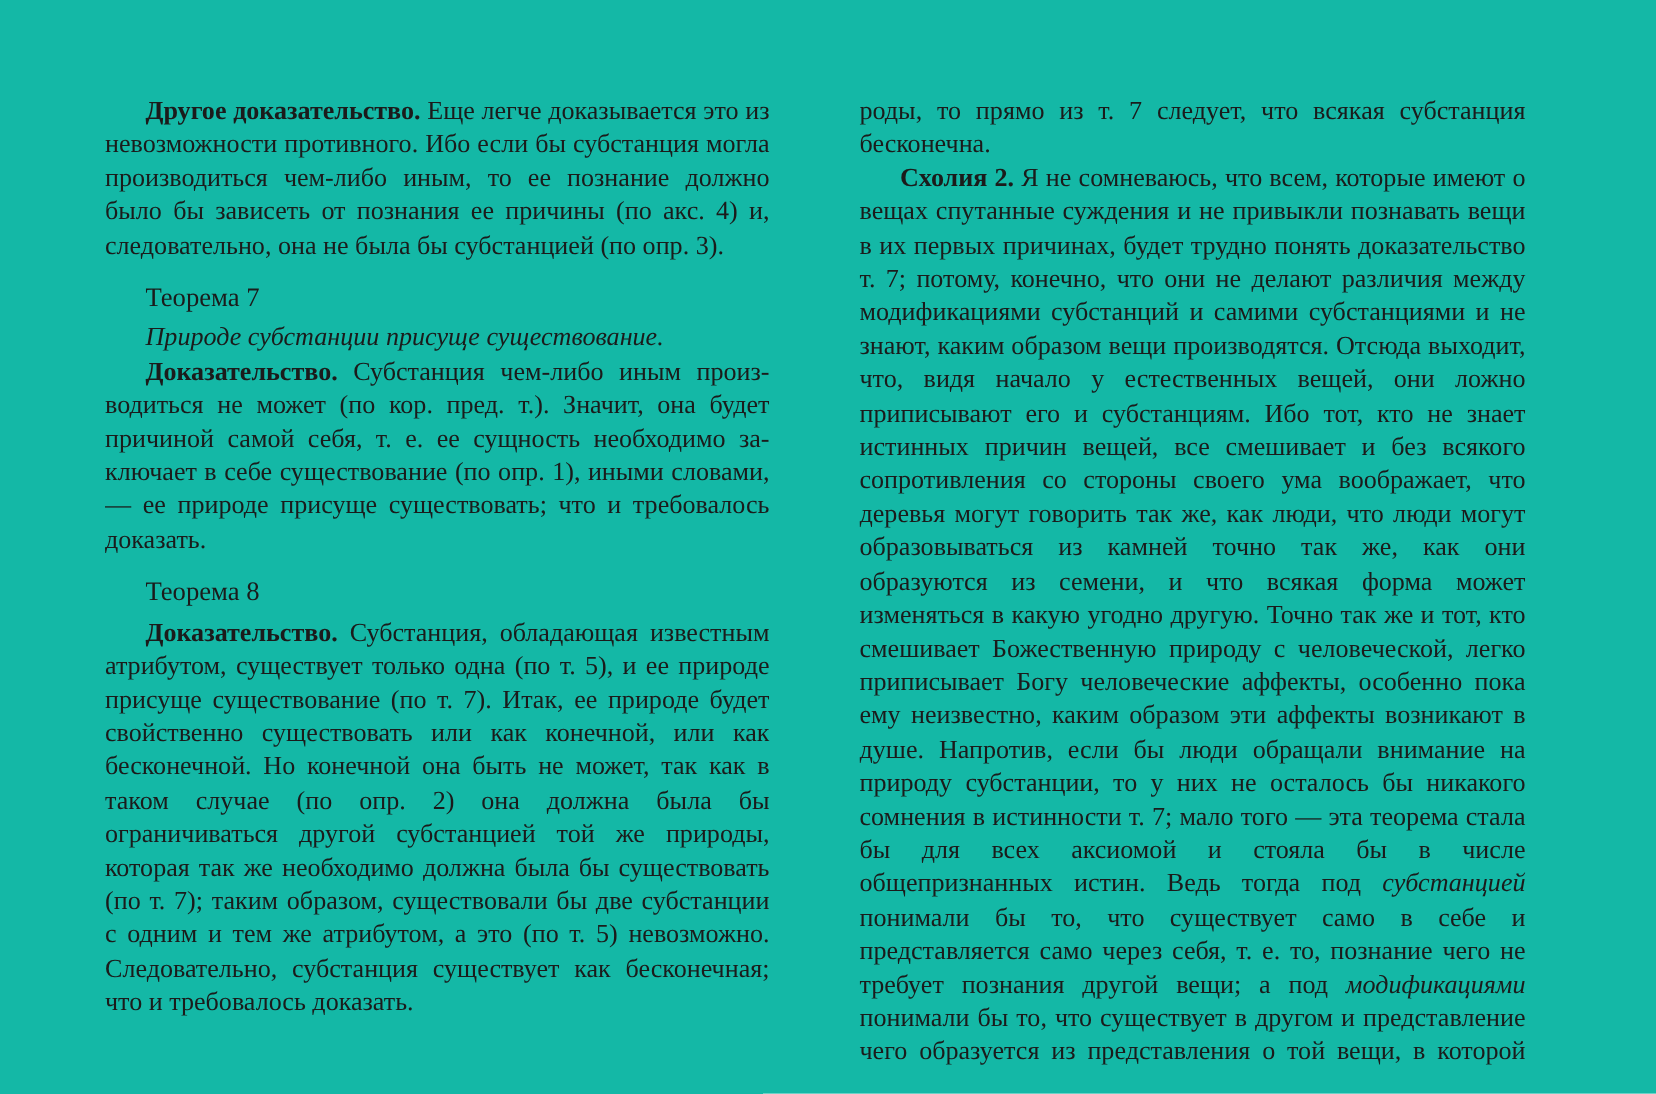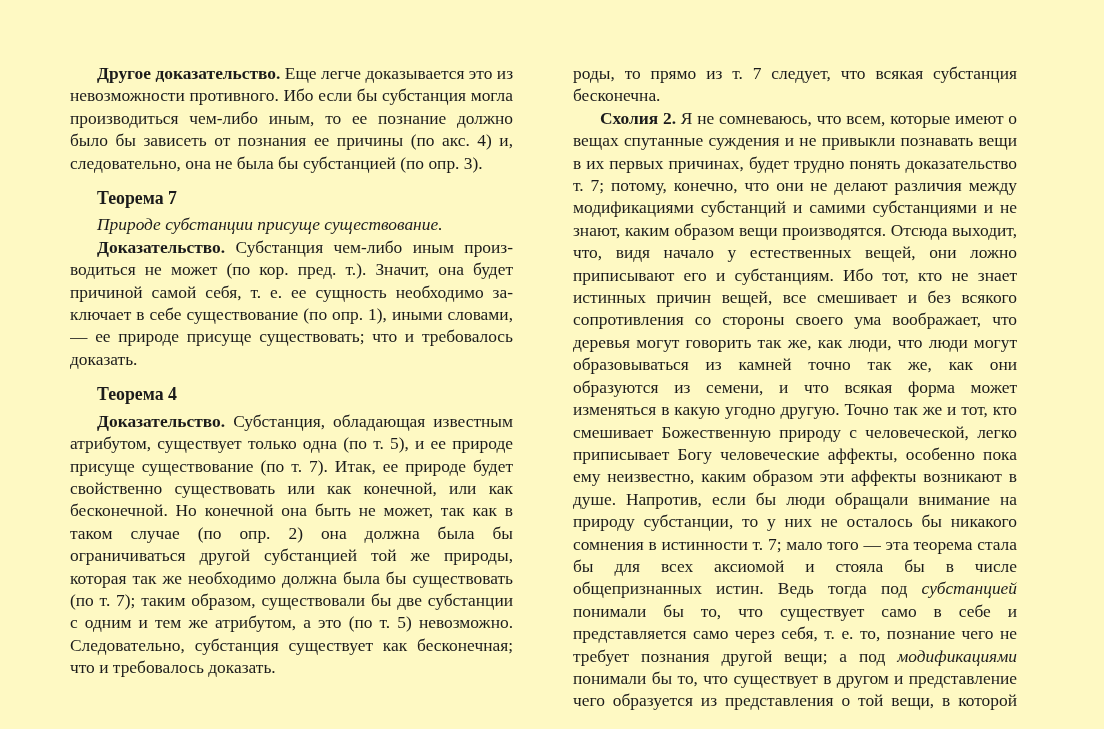--- a/index.html
+++ b/index.html
@@ -10,21 +10,21 @@
   body {
     width: 1104px;
     height: 729px;
     overflow: hidden;
     position: relative;
     font-family: "Liberation Serif", "DejaVu Serif", serif;
   }
   .spread {
     position: absolute;
     inset: 0;
-    background: #fef9c3;
+    background: #14b8a6;
   }
   .text-column {
     position: absolute;
     top: 62px;
     height: 650px;           
     overflow: hidden;
     text-align: justify;
     color: #1b1b1b;
     font-size: 17.4px;
     line-height: 22.4px;
@@ -34,36 +34,36 @@
   #col-left  { left: 70px;  width: 443px; }
   #col-right { left: 573px; width: 444px; }
 
   .text-column p {
     margin: 0;
     padding: 0;
     text-indent: 27px;
   }
   .text-column p.noindent { text-indent: 0; }
   .text-column p.heading {
-    font-weight: bold;
+    font-weight: normal;
     font-size: 17.8px;
     margin: 13px 0 4px 0;
   }
   .text-column b { font-weight: bold; }
   .text-column i { font-style: italic; }
 </style>
 </head>
 <body>
 
 <div class="spread">
   <div class="text-column" id="col-left">
       <p class="para"><b>Другое доказательство. </b><span>Еще легче доказывается это из невозможности противного. Ибо если бы субстан­ция могла производиться чем-либо иным, то ее позна­ние должно было бы зависеть от познания ее причины (по акс. 4) и, следовательно, она не была бы субстанцией (по опр. 3).</span></p>
       <p class="heading">Теорема 7</p>
       <p class="para"><i>Природе субстанции присуще существование.</i></p>
       <p class="para"><b>Доказательство. </b><span>Субстанция чем-либо иным произ­водиться не может (по кор. пред. т.). Значит, она будет причиной самой себя, т. е. ее сущность необходимо за­ключает в себе существование (по опр. 1), иными сло­вами, — ее природе присуще существовать; что и требо­валось доказать.</span></p>
-      <p class="heading">Теорема 4</p>
+      <p class="heading">Теорема 8</p>
       <p class="para"><b>Доказательство. </b><span>Субстанция, обладающая известным атрибутом, существует только одна (по т. 5), и ее при­ро­де присуще существование (по т. 7). Итак, ее при­ро­де будет свойственно существовать или как конечной, или как бесконечной. Но конечной она быть не может, так как в таком случае (по опр. 2) она должна была бы ограничиваться другой субстанцией той же природы, которая так же необходимо должна была бы существо­вать (по т. 7); таким образом, существовали бы две суб­станции с одним и тем же атрибутом, а это (по т. 5) не­возможно. Следовательно, субстанция существует как бесконечная; что и требовалось доказать.</span></p>
     </div>
   <div class="text-column" id="col-right">
       <p class="para noindent"><span>роды, то прямо из т. 7 следует, что всякая субстанция бесконечна.</span></p>
       <p class="para"><b>Схолия 2. </b><span>Я не сомневаюсь, что всем, которые имеют о вещах спутанные суждения и не привыкли познавать вещи в их первых причинах, будет трудно понять до­казательство т. 7; потому, конечно, что они не делают различия между модификациями субстанций и самими субстанциями и не знают, каким образом вещи произво­дятся. Отсюда выходит, что, видя начало у естественных вещей, они ложно приписывают его и субстанциям. Ибо тот, кто не знает истинных причин вещей, все смешива­ет и без всякого сопротивления со стороны своего ума воображает, что деревья могут говорить так же, как лю­ди, что люди могут образовываться из камней точно так же, как они образуются из семени, и что всякая форма может изменяться в какую угодно другую. Точно так же и тот, кто смешивает Божественную природу с челове­ческой, легко приписывает Богу человеческие аффек­ты, особенно пока ему неизвестно, каким образом эти аффекты возникают в душе. Напротив, если бы люди обращали внимание на природу субстанции, то у них не осталось бы никакого сомнения в истинности т. 7; мало того — эта теорема стала бы для всех аксиомой и стояла бы в числе общепризнанных истин. Ведь тогда под </span><i>суб­станцией</i><span> понимали бы то, что существует само в себе и представляется само через себя, т. е. то, познание чего не требует познания другой вещи; а под </span><i>модификациями</i><span> понимали бы то, что существует в другом и представ­ление чего образуется из представления о той вещи, в которой они существуют. Поэтому мы можем иметь</span></p>
     </div>
 </div>
 
 </body></html>

